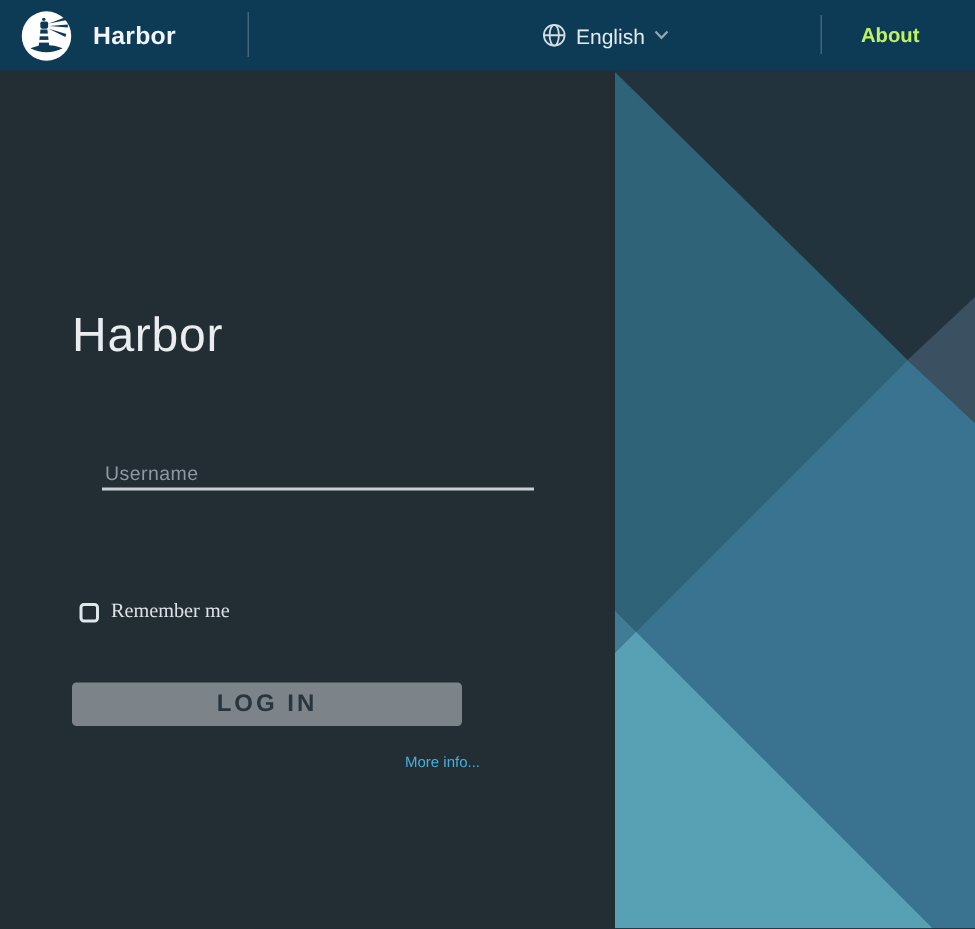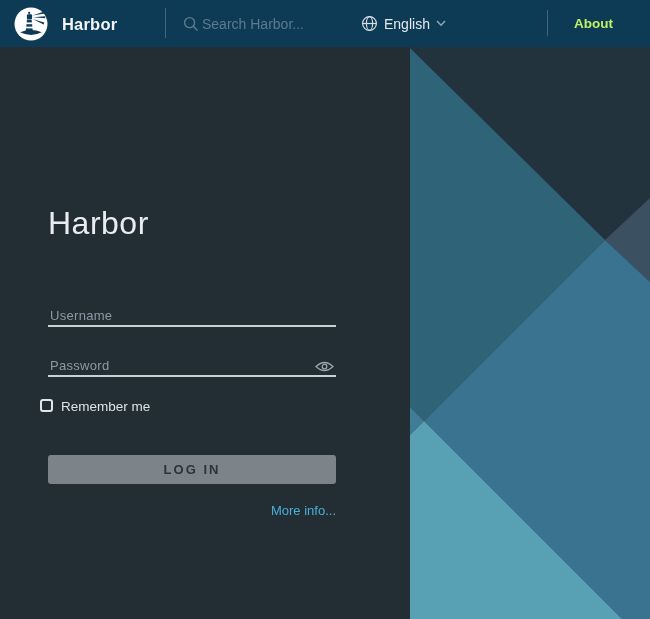--- a/index.html
+++ b/index.html
@@ -25,34 +25,34 @@
   .search-input::placeholder{color:#5f7a90;opacity:1;}
   .nav-item{position:absolute;top:0;height:47px;display:flex;align-items:center;gap:6px;cursor:pointer;color:#e3eaee;font-size:14px;}
   .nav-item.lang{left:361px;}
   .nav-item.theme{left:446px;}
   .about-link{position:absolute;left:574px;top:0;height:47px;line-height:47px;color:#bef264;font-size:13.5px;font-weight:700;text-decoration:none;cursor:pointer;}
 
   
   .login-panel{position:absolute;left:0;top:47px;width:410px;height:572px;background:var(--panel-bg);}
   .login-title{position:absolute;left:48px;top:158px;color:#e9edef;font-size:32px;font-weight:300;letter-spacing:.5px;}
   .field{position:absolute;left:48px;width:288px;height:28px;border-bottom:2px solid var(--field-line);}
-  .field.username{top:252px;}
+  .field.username{top:252px;margin-left:20px;}
   .field.password{top:302px;}
   .field input{width:100%;height:100%;background:transparent;border:none;outline:none;
     color:#e9edef;font-size:13px;font-family:inherit;padding:8px 2px 2px 2px;}
   .field input::placeholder{color:var(--placeholder);opacity:1;letter-spacing:.3px;}
   .eye-btn{position:absolute;right:1px;top:10px;width:20px;height:15px;background:none;border:none;cursor:pointer;padding:0;}
-  .remember-row{position:absolute;left:40px;top:352px;display:flex;align-items:flex-start;gap:8px;cursor:pointer;}
+  .remember-row{position:absolute;left:53px;top:352px;display:flex;align-items:flex-end;gap:8px;cursor:pointer;font-family:Liberation Serif, serif;}
   .checkbox{width:13px;height:13px;border:2px solid #e0e6e9;border-radius:3px;background:transparent;}
   .remember-label{color:#dde3e6;font-size:13.5px;}
-  .login-btn{position:absolute;left:48px;top:408px;width:288px;height:29px;background:var(--button-bg);
-    border:none;border-radius:3px;color:var(--button-text);font-size:13px;font-weight:700;
+  .login-btn{position:absolute;left:48px;top:408px;width:260px;height:29px;background:var(--button-bg);
+    border:none;border-radius:3px;color:var(--button-text);font-size:16px;font-weight:700;
     letter-spacing:2px;font-family:inherit;cursor:pointer;}
-  .more-info{position:absolute;left:48px;top:456px;width:288px;text-align:right;
-    color:var(--accent-blue);font-size:13px;font-weight:500;text-decoration:none;cursor:pointer;}
+  .more-info{position:absolute;left:32px;top:456px;width:288px;text-align:right;
+    color:var(--accent-blue);font-size:10px;font-weight:500;text-decoration:none;cursor:pointer;}
 
   
   .bg-art{position:absolute;left:410px;top:47px;width:240px;height:572px;}
   .bg-art svg{display:block;width:100%;height:100%;}
   .tri-navy{fill:var(--tri-navy);} .tri-a{fill:var(--tri-dark-teal);}
   .tri-slate{fill:var(--tri-slate);} .tri-b{fill:var(--tri-mid-teal);}
   .tri-w{fill:var(--tri-west-teal);} .tri-c{fill:var(--tri-light-teal);}
 
   .icon{flex:0 0 auto;display:block;}
 </style>
@@ -75,27 +75,20 @@
       <g fill="#ffffff">
         <rect x="10.9" y="15.4" width="9.4" height="1.8"></rect>
         <rect x="10.9" y="19.6" width="9.8" height="1.8"></rect>
       </g>
     </svg>
     <span class="brand-title">Harbor</span>
   </a>
 
   <div class="vdiv1"></div>
 
-  <div class="search-wrap">
-    <svg class="icon" width="16" height="16" viewBox="0 0 16 16" fill="none" stroke="#5f7a90" stroke-width="1.4">
-      <circle cx="6.6" cy="6.6" r="5"></circle>
-      <line x1="10.3" y1="10.3" x2="14.6" y2="14.6"></line>
-    </svg>
-    <input class="search-input" type="text" placeholder="Search Harbor..." style="">
-  </div>
 
   <div class="nav-item lang">
     <svg class="icon" width="17" height="17" viewBox="0 0 17 17" fill="none" stroke="#d5dde2" stroke-width="1.2">
       <circle cx="8.5" cy="8.5" r="6.9"></circle>
       <ellipse cx="8.5" cy="8.5" rx="3.1" ry="6.9"></ellipse>
       <line x1="1.6" y1="8.5" x2="15.4" y2="8.5"></line>
     </svg>
     <span>English</span>
     <svg class="icon" width="10" height="7" viewBox="0 0 10 7" fill="none" stroke="#8fa6b5" stroke-width="1.5">
       <polyline points="1,1 5,5.2 9,1"></polyline>
@@ -108,29 +101,20 @@
   <a class="about-link">About</a>
 </header>
 
 <main class="login-panel">
   <h1 class="login-title">Harbor</h1>
 
   <div class="field username">
     <input type="text" placeholder="Username" style="">
   </div>
 
-  <div class="field password">
-    <input type="password" placeholder="Password" style="">
-    <button class="eye-btn">
-      <svg class="icon" width="19" height="13" viewBox="0 0 19 13" fill="none" stroke="#9aa6ad" stroke-width="1.3">
-        <path d="M1 6.5 Q9.5 -1.6 18 6.5 Q9.5 14.6 1 6.5 Z"></path>
-        <circle cx="9.5" cy="6.5" r="2.3"></circle>
-      </svg>
-    </button>
-  </div>
 
   <div class="remember-row">
     <span class="checkbox"></span>
     <span class="remember-label">Remember me</span>
   </div>
 
   <button class="login-btn">LOG IN</button>
 
   <a class="more-info">More info...</a>
 </main>

